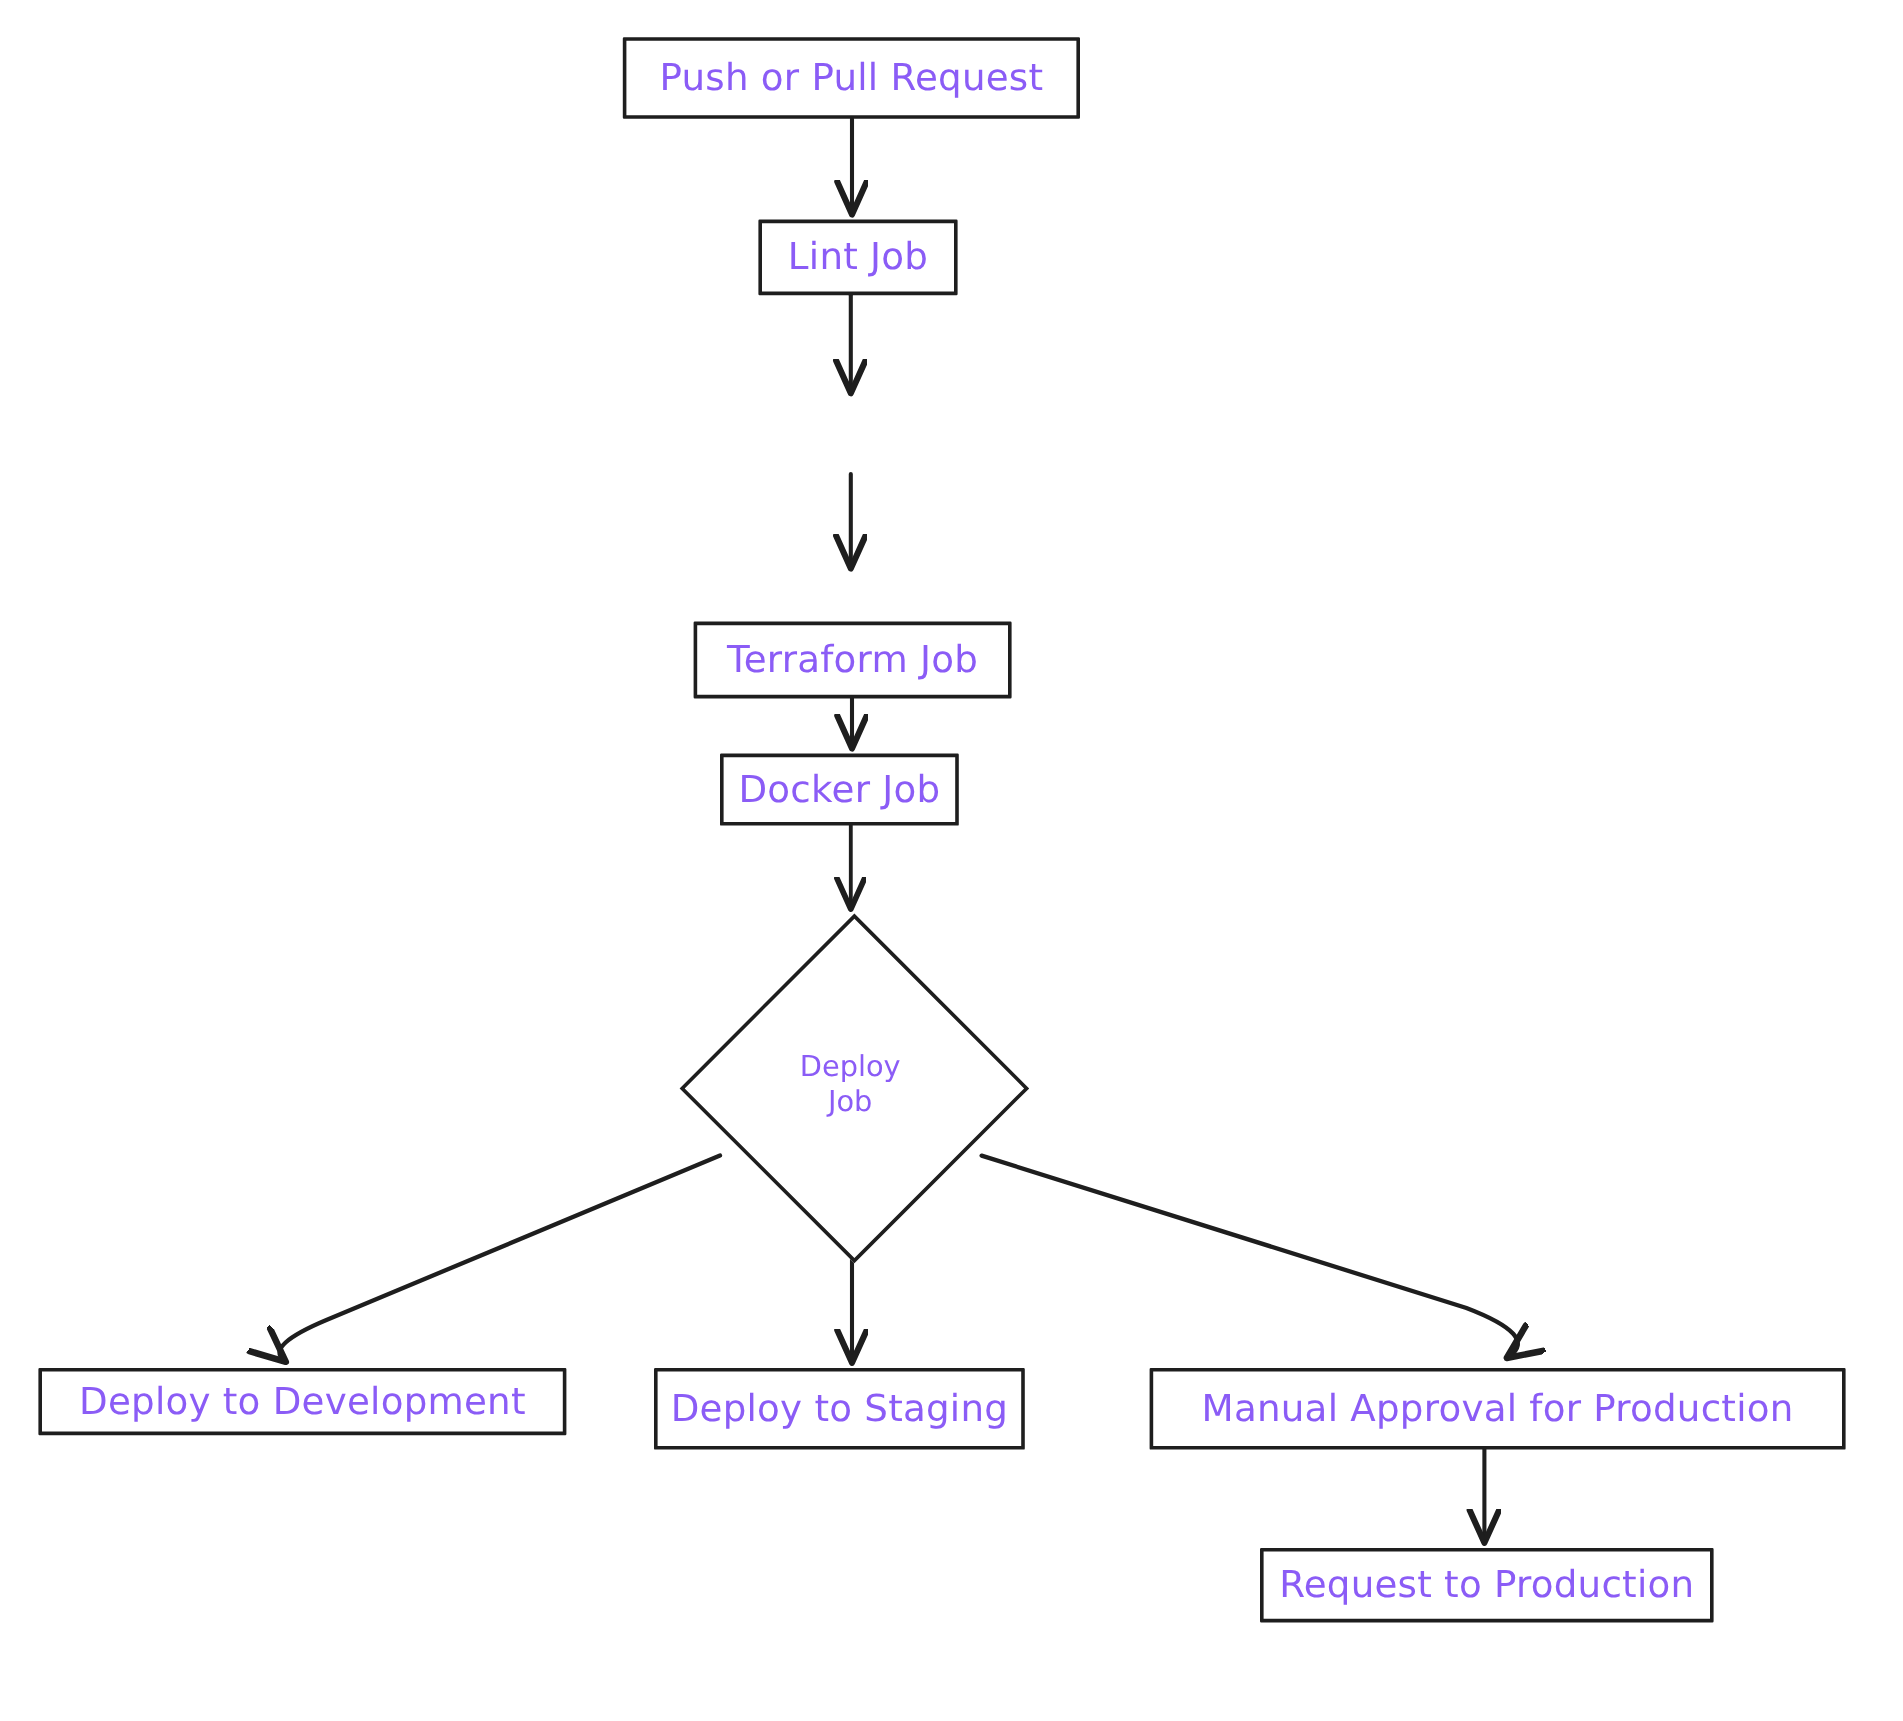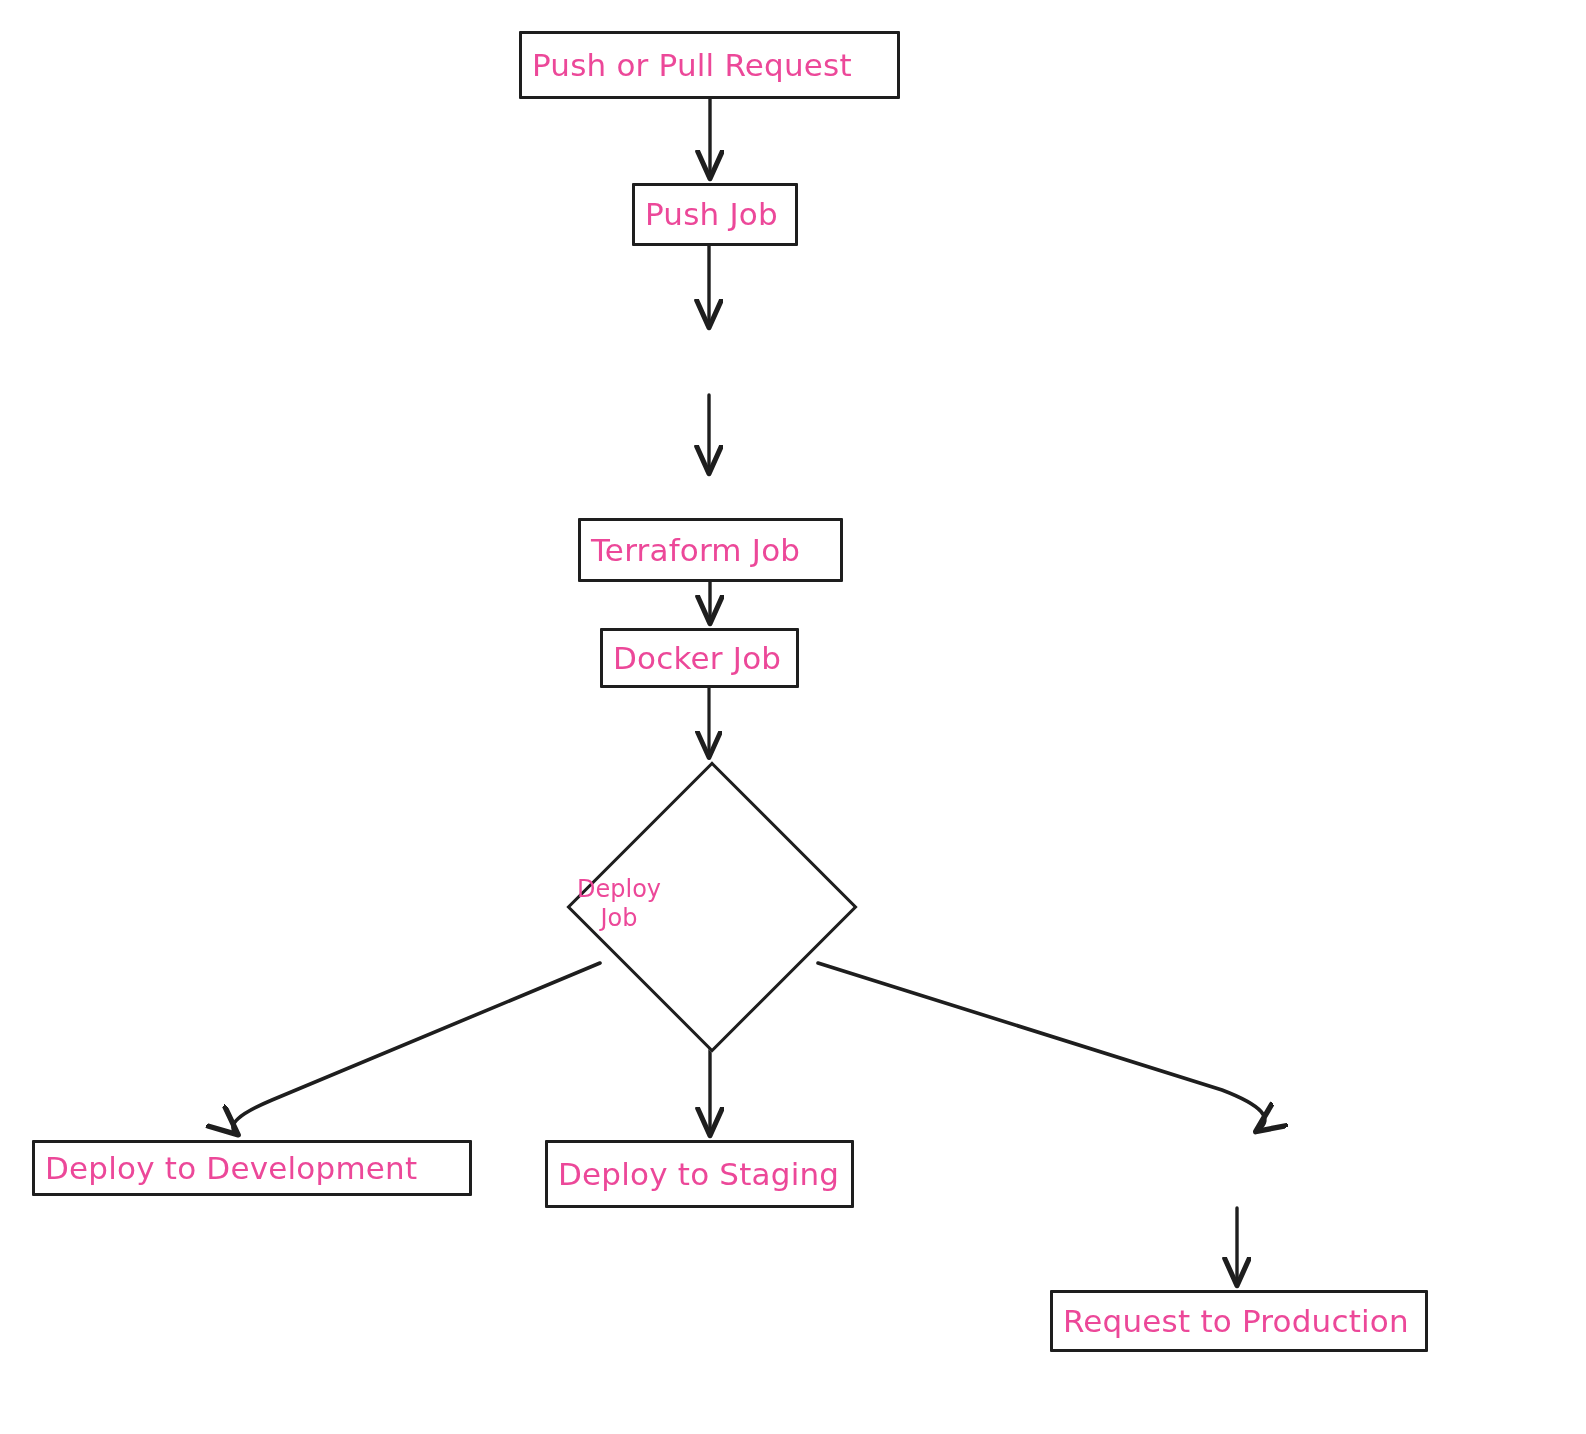--- a/index.html
+++ b/index.html
@@ -24,22 +24,23 @@
     top: 0;
     width: 1586px;
     height: 1434px;
     pointer-events: none;
   }
   .node {
     position: absolute;
     box-sizing: border-box;
     display: flex;
     align-items: center;
+    justify-content: center;
     text-align: center;
-    color: #ec4899;
+    color: #8b5cf6;
   }
   .node-rect {
     background: #ffffff;
     border: 3px solid #1e1e1e;
     border-radius: 1px;
     font-size: 31px;
     letter-spacing: 0.2px;
     line-height: 1.1;
     font-family: "DejaVu Sans", sans-serif;
   }
@@ -100,21 +101,21 @@
     <path d="M 818 963 L 1222 1090 Q 1282 1113 1258 1130" fill="none" stroke="#1e1e1e" stroke-width="3.6" stroke-linecap="round" marker-end="url(#arrowhead)"></path>
 
     <path d="M 1237 1208 L 1237 1283" fill="none" stroke="#1e1e1e" stroke-width="3.4" stroke-linecap="round" marker-end="url(#arrowhead)"></path>
   </svg>
 
   <div class="node node-rect" style="left:519px; top:31px; width:381px; height:68px;">
     <span class="node-label">Push or Pull Request</span>
   </div>
 
   <div class="node node-rect" style="left:632px; top:183px; width:166px; height:63px;">
-    <span class="node-label">Push Job</span>
+    <span class="node-label">Lint Job</span>
   </div>
 
 
   <div class="node node-rect" style="left:578px; top:490px; width:265px; height:64px;margin-top:28px;">
     <span class="node-label">Terraform Job</span>
   </div>
 
   <div class="node node-rect" style="left:600px; top:628px; width:199px; height:60px;">
     <span class="node-label">Docker Job</span>
   </div>
@@ -126,18 +127,21 @@
   </div>
 
   <div class="node node-rect" style="left:32px; top:1140px; width:440px; height:56px;">
     <span class="node-label">Deploy to Development</span>
   </div>
 
   <div class="node node-rect" style="left:545px; top:1140px; width:309px; height:68px;">
     <span class="node-label">Deploy to Staging</span>
   </div>
 
+  <div class="node node-rect" style="left:958px; top:1140px; width:580px; height:68px;">
+    <span class="node-label">Manual Approval for Production</span>
+  </div>
 
   <div class="node node-rect" style="left:1050px; top:1290px; width:378px; height:62px;">
     <span class="node-label">Request to Production</span>
   </div>
 
 </div>
 
 </body></html>

